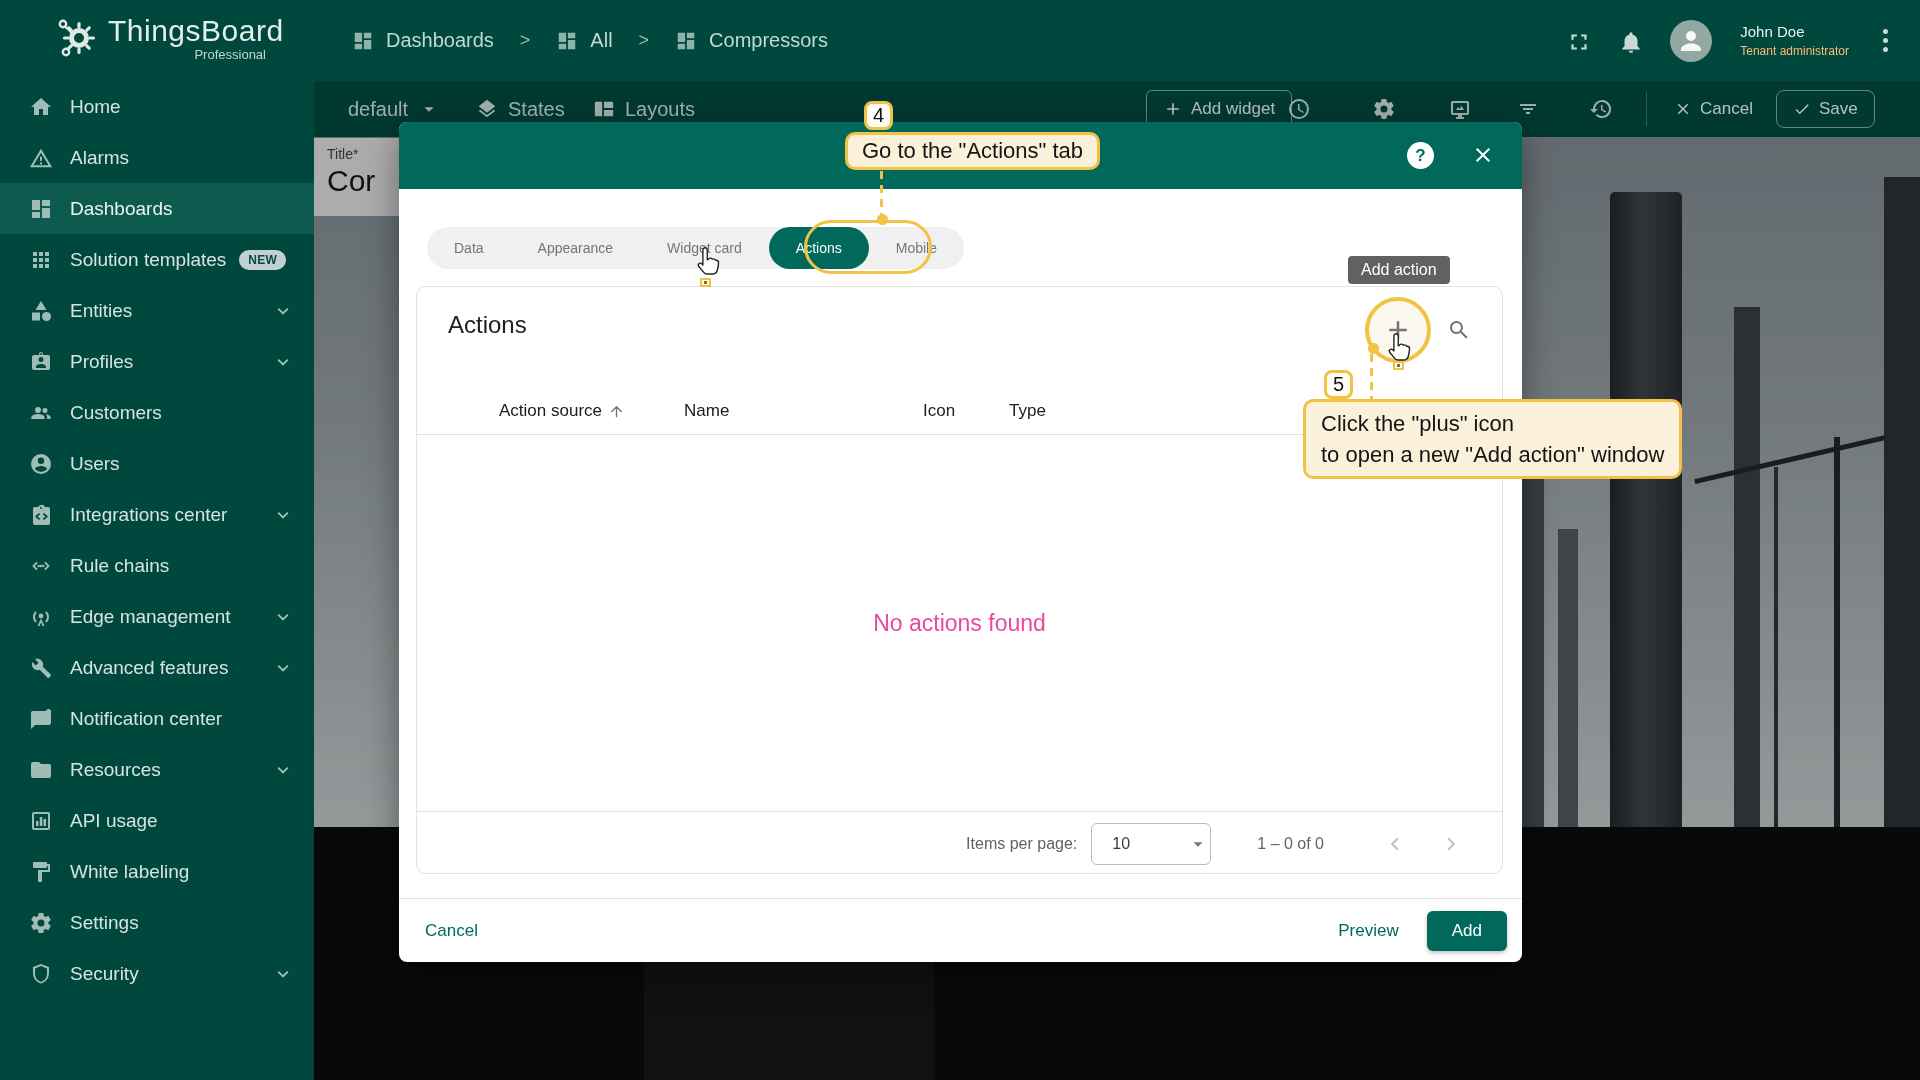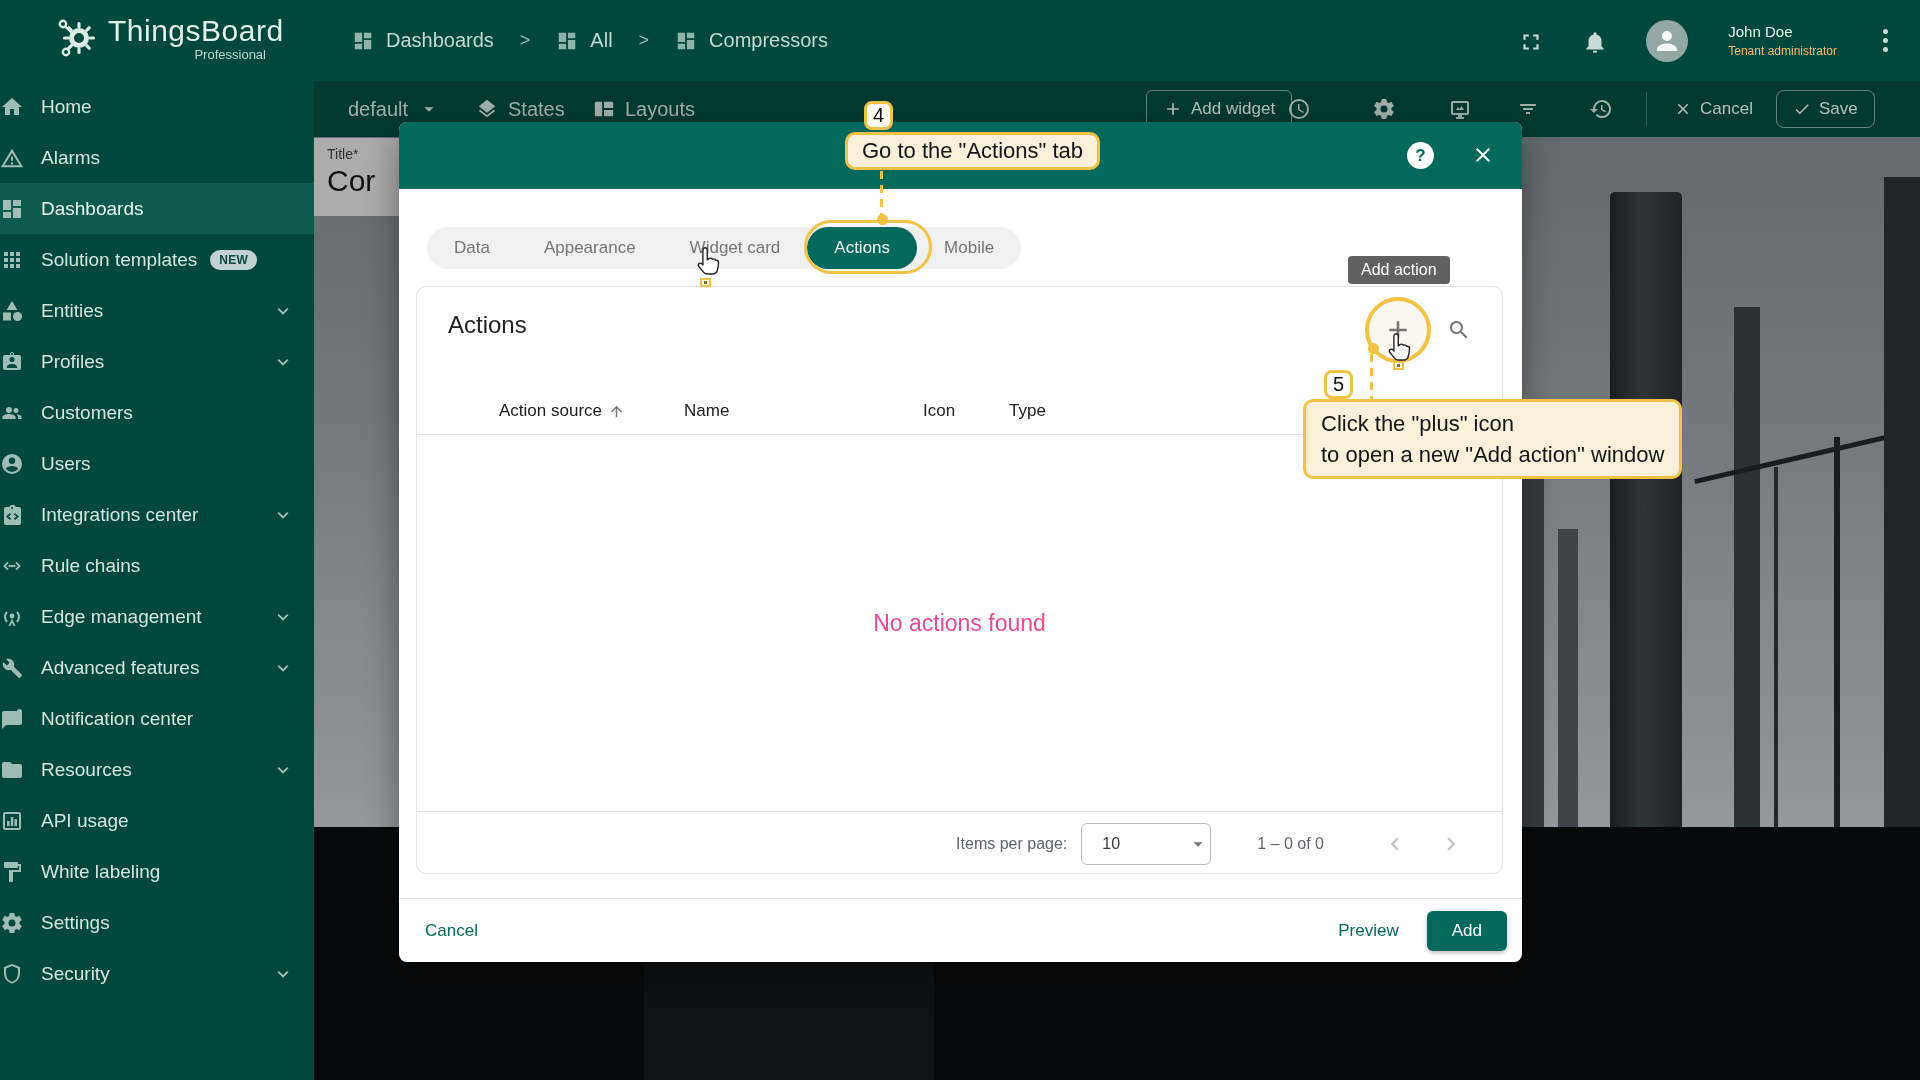--- a/index.html
+++ b/index.html
@@ -11,21 +11,21 @@
   .header { position:absolute; left:0; top:0; width:1920px; height:81px; background:#00483d; z-index:20; }
   .logo { position:absolute; left:52px; top:14px; display:flex; align-items:flex-start; }
   .logo-text { margin-left:8px; color:#e2efeb; }
   .logo-name { font-size:30px; letter-spacing:.5px; }
   .logo-sub { font-size:13px; color:#bed6d0; text-align:right; width:158px; margin-top:-1px; }
   .crumbs { position:absolute; left:352px; top:0; height:81px; display:flex; align-items:center; gap:14px;
     color:#c2d8d2; font-size:20px; }
   .crumb { display:flex; align-items:center; gap:12px; cursor:pointer; }
   .crumb .cic { color:#8fb3ab; display:flex; }
   .crumb-sep { color:#9fbdb6; font-size:18px; padding:0 12px; }
-  .hdr-right { position:absolute; right:26px; top:0; height:81px; display:flex; align-items:center; gap:40px; color:#c9dad6; }
+  .hdr-right { position:absolute; right:26px; top:0; height:81px; display:flex; align-items:center; gap:28px; color:#c9dad6; }
   .avatar { width:42px; height:42px; border-radius:50%; background:#93a8a3; display:flex; align-items:center; justify-content:center; }
   .uinfo { line-height:1.35; }
   .uname { font-size:15px; color:#e9f3f0; }
   .urole { font-size:12px; color:#fdba74; }
   .kebab { display:flex; flex-direction:column; gap:4px; padding:4px 6px; cursor:pointer; }
   .kebab i { width:5px; height:5px; border-radius:50%; background:#c9dad6; }
 
   
   .toolbar { position:absolute; left:314px; top:81px; width:1606px; height:56px; background:#00483d; z-index:20;
     color:#c9dad6; }
@@ -38,21 +38,21 @@
   #tb-addwidget { left:832px; }
   #tb-save { left:1462px; border-radius:8px; }
   #tb-cancel { position:absolute; left:1360px; top:9px; height:38px; display:flex; align-items:center; gap:8px;
     font-size:17px; color:#e2efeb; cursor:pointer; }
   .tb-ic { position:absolute; top:16px; width:24px; height:24px; color:#c9dad6; cursor:pointer; }
   #ic-clock{left:973px;} #ic-gear{left:1058px;} #ic-frame{left:1134px;} #ic-filter{left:1202px;} #ic-history{left:1275px;}
   .tb-div { position:absolute; left:1332px; top:11px; width:1px; height:34px; background:rgba(255,255,255,.25); }
 
   
   .sidebar { position:absolute; left:0; top:81px; width:314px; height:999px; background:#00483d; z-index:20; }
-  .nav-item { position:relative; height:51px; display:flex; align-items:center; cursor:pointer; }
+  .nav-item { position:relative; height:51px; display:flex; align-items:center; padding-left:29px; cursor:pointer; }
   .nav-item.selected { background:#0c5b4e; }
   .nav-ic { width:24px; height:24px; color:#9fbdb6; flex:0 0 24px; }
   .nav-label { margin-left:17px; font-size:19px; color:#d6e4e0; white-space:nowrap; }
   .nav-item.selected .nav-label { color:#ecf5f2; }
   .nav-badge { margin-left:13px; background:#c2cfd3; color:#0a4a40; font-size:12px; font-weight:bold;
     padding:3px 9px; border-radius:10px; letter-spacing:.3px; }
   .nav-chev { position:absolute; right:20px; width:22px; height:22px; color:#9fbdb6; }
 
   
   .content { position:absolute; left:314px; top:137px; width:1606px; height:943px; overflow:hidden; z-index:5; }
@@ -83,38 +83,38 @@
     display:flex; align-items:center; padding-left:29px; color:#fff; }
   .modal-title { font-size:24px; font-weight:500; }
   .modal-title .tname { font-weight:500; margin-left:12px; }
   .help-btn { position:absolute; left:1008px; top:20px; width:27px; height:27px; border-radius:50%; background:#fff;
     color:#00695c; font-weight:bold; font-size:17px; display:flex; align-items:center; justify-content:center; cursor:pointer; }
   .close-btn { position:absolute; left:1068px; top:17px; width:32px; height:32px; color:#fff;
     display:flex; align-items:center; justify-content:center; cursor:pointer; }
 
   .tabs { position:absolute; left:28px; top:105px; height:42px; background:#f0f0f0; border-radius:21px;
     display:inline-flex; align-items:center; }
-  .tab { height:42px; display:flex; align-items:center; padding:0 27px; font-size:17px; color:#757575;
+  .tab { height:42px; display:flex; align-items:center; padding:0 27px; font-size:14px; color:#757575;
     border-radius:21px; cursor:pointer; white-space:nowrap;text-align:right; }
   .tab.active { background:#00695c; color:#fff; }
 
   .card { position:absolute; left:17px; top:164px; width:1087px; height:588px; border:1px solid #e3e3e3; border-radius:10px; }
   .card-heading { position:absolute; left:31px; top:24px; font-size:24px; color:#212121; }
   .plus-btn { position:absolute; left:948px; top:10px; width:66px; height:66px; border-radius:50%;
     border:4px solid #f2c245; background:#fbf8ef; color:#757575; display:flex; align-items:center; justify-content:center; cursor:pointer; }
   .search-btn { position:absolute; left:1030px; top:31px; width:24px; height:24px; color:#757575; cursor:pointer; }
   .thead { position:absolute; left:0; top:104px; width:100%; height:44px; border-bottom:1px solid #e0e0e0; }
   .th { position:absolute; top:10px; font-size:17px; font-weight:500; color:#202020; display:flex; align-items:center; gap:6px; }
   .th:nth-child(1){left:82px;} .th:nth-child(2){left:267px;} .th:nth-child(3){left:506px;} .th:nth-child(4){left:592px;}
   .th .sort { color:#757575; display:flex; }
   .empty-zone { position:absolute; left:0; top:148px; width:100%; height:376px; display:flex; align-items:center; justify-content:center; }
   .empty-text { font-size:23px; color:#ec4899; }
   .pager { position:absolute; left:0; top:524px; width:100%; height:64px; border-top:1px solid #e0e0e0;
     display:flex; align-items:center; justify-content:flex-end; padding-right:38px; color:#5f6368; font-size:16px; }
-  .pp-select { margin-left:14px; width:130px; height:42px; border:1px solid #bdbdbd; border-radius:6px;
+  .pp-select { margin-left:14px; width:120px; height:42px; border:1px solid #bdbdbd; border-radius:6px;
     display:flex; align-items:center; justify-content:space-between; padding:0 1px 0 20px; color:#3c3c3c; cursor:pointer; }
   .pp-range { margin-left:46px; }
   .pg-chev { width:26px; height:26px; color:#c2c2c2; cursor:pointer; }
   .pg-chev.first { margin-left:58px; } .pg-chev + .pg-chev { margin-left:30px; }
 
   .modal-ft { position:absolute; left:0; top:776px; width:100%; height:64px; border-top:1px solid #e0e0e0;
     display:flex; align-items:center; padding:0 15px 0 26px; }
   .txt-btn { color:#00695c; font-size:17px; font-weight:500; cursor:pointer; }
   .ft-spacer { flex:1; }
   .preview-btn { margin-right:28px; }

